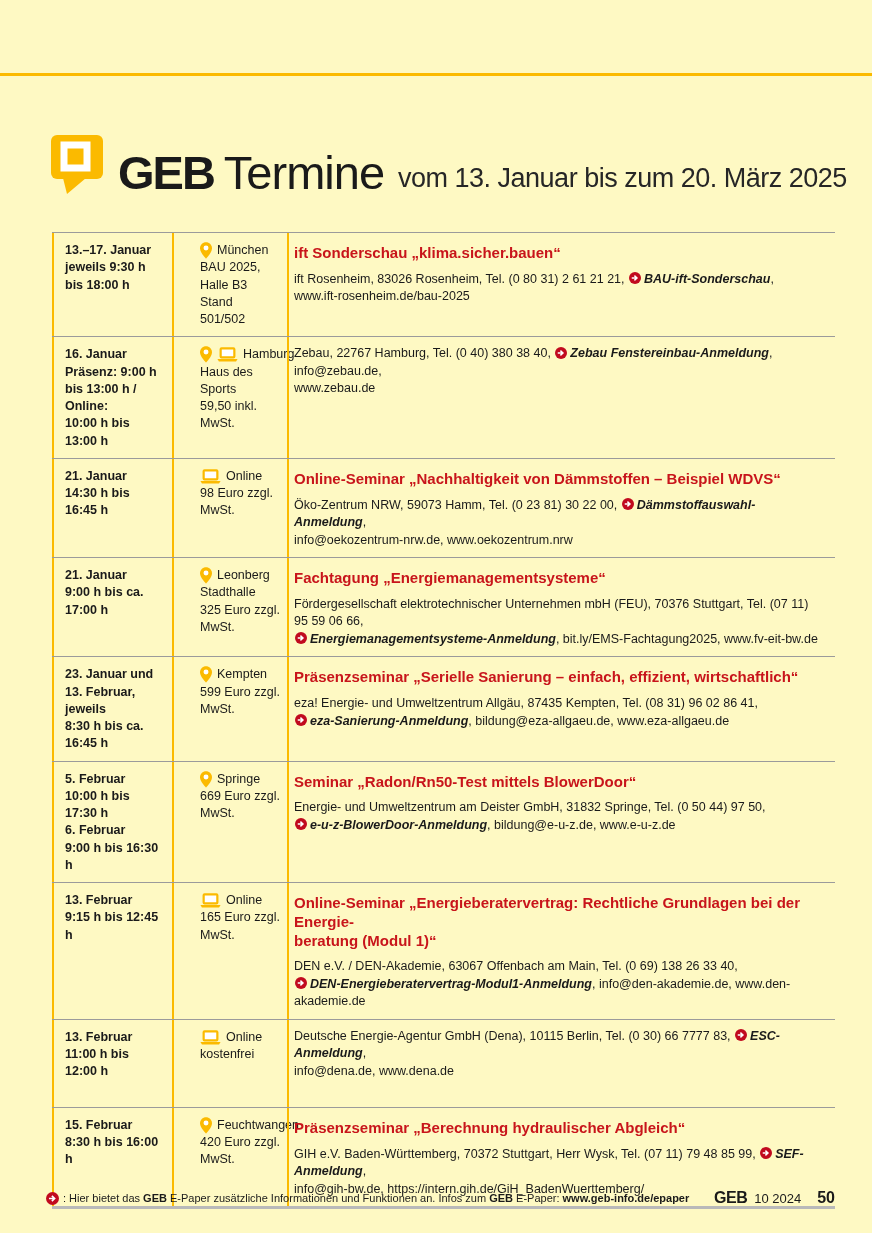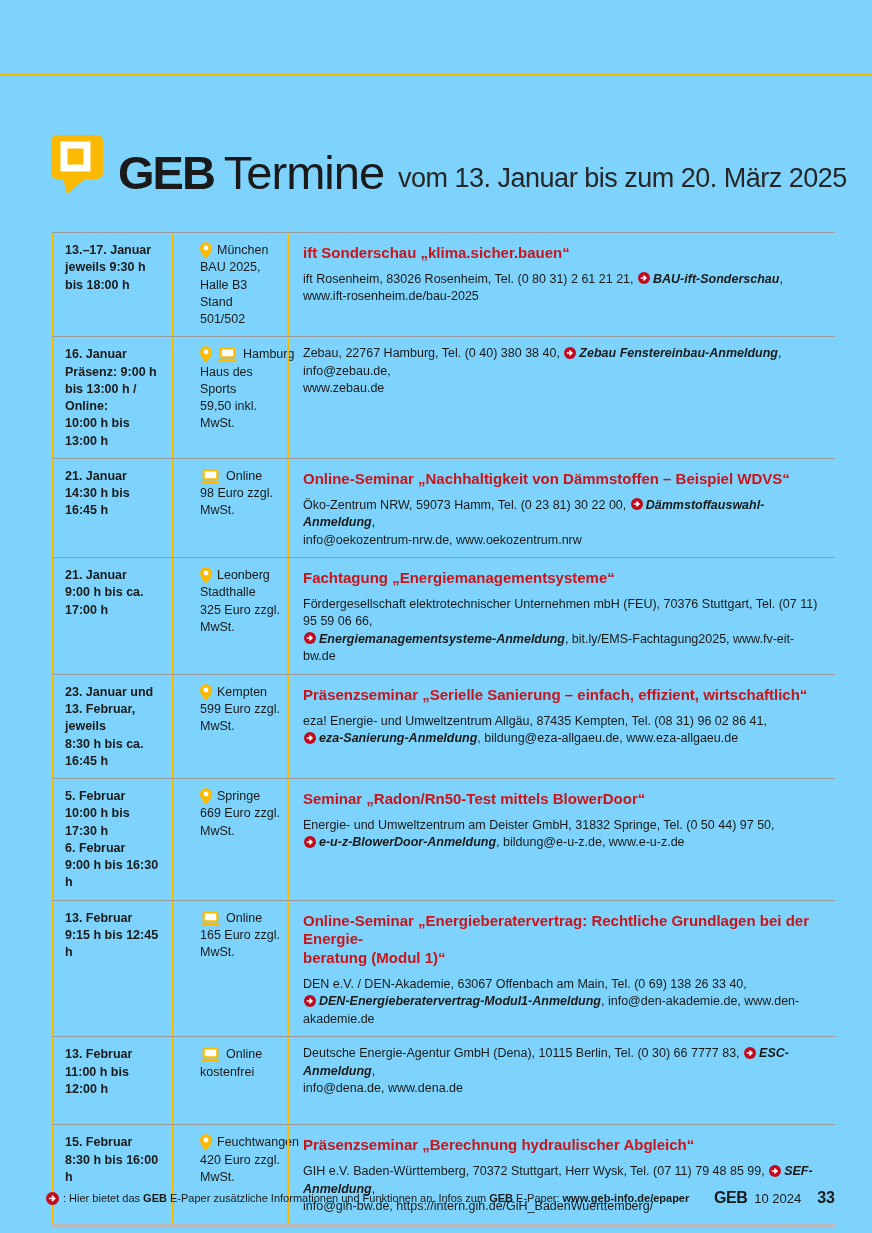--- a/index.html
+++ b/index.html
@@ -1,16 +1,16 @@
 <!DOCTYPE html>
 <html lang="de" style="--yellow: #FBBA00; --red: #C8151B; --gray: #9B9B9B;"><head>
 <meta charset="utf-8">
 <style>
   html,body{margin:0;padding:0;background:#e8e8e8;}
-  .page{position:relative;width:872px;height:1233px;background:#7dd3fc;margin:0 auto;
+  .page{position:relative;width:872px;height:1233px;background:#fef9c3;margin:0 auto;
         font-family:"Liberation Sans",sans-serif;color:#1a1a1a;overflow:hidden;}
   .topline{position:absolute;top:73px;left:0;width:872px;height:3px;background:var(--yellow);}
 
   
   .header{position:absolute;left:50px;top:134px;display:flex;align-items:flex-end;}
   .logo{width:56px;height:62px;flex:0 0 auto;margin-right:12px;}
   .brand{font-size:47px;font-weight:800;letter-spacing:-2px;line-height:.95;}
   .htitle{font-size:47px;font-weight:400;letter-spacing:-1px;line-height:.95;margin-left:10px;}
   .subtitle{font-size:27px;font-weight:400;color:#262626;margin-left:14px;line-height:1;padding-bottom:4px;letter-spacing:-.5px;}
 
@@ -21,21 +21,21 @@
   .row:last-child{border-bottom:none;}
   .row:nth-child(1){min-height:78px}.row:nth-child(2){min-height:80px}
   .row:nth-child(3){min-height:70px}.row:nth-child(4){min-height:70px}
   .row:nth-child(5){min-height:70px}.row:nth-child(6){min-height:82px}
   .row:nth-child(7){min-height:86px}.row:nth-child(8){min-height:87px}
   .row:nth-child(9){min-height:75px}.row:nth-child(10){min-height:73px}
   .row:nth-child(11){min-height:85px}.row:nth-child(12){min-height:71px}
   .cell{box-sizing:border-box;border-left:2px solid var(--yellow);}
   .c-date{width:120px;padding:9px 8px 8px 11px;font-weight:700;font-size:12.5px;line-height:1.38;}
   .c-loc{width:115px;padding:9px 6px 8px 26px;font-size:12.5px;line-height:1.38;}
-  .c-desc{flex:1;padding:8px 14px 8px 14px;}
+  .c-desc{flex:1;padding:8px 14px 8px 5px;}
   .loc-head{display:flex;align-items:center;gap:5px;}
   .loc-head .ic{display:inline-flex;flex:0 0 auto;}
   .title-red{color:var(--red);font-weight:700;font-size:15px;line-height:1.25;margin:3px 0 8px;}
   .details{font-size:12.5px;line-height:1.4;}
   .lnk{font-weight:700;font-style:italic;margin-top:27px;}
   .arrow-ic{display:inline-block;width:12px;height:12px;vertical-align:-1.5px;margin:0 3px 0 1px;}
 
   
   .footer{position:absolute;left:46px;top:1189px;width:789px;display:flex;
           justify-content:space-between;align-items:center;}
@@ -314,16 +314,16 @@
         <svg viewBox="0 0 14 14" width="13" height="13">
           <circle cx="7" cy="7" r="7" fill="#C10A1E"></circle>
           <path d="M3.2 7h6M6.3 4.2L9.3 7l-3 2.8" stroke="#ffffff" stroke-width="1.7" fill="none"></path>
         </svg>
       </span>
       <span class="note" id="footer-note"><span>: Hier bietet das </span><b>GEB</b><span> E-Paper zusätzliche Informationen und Funktionen an. Infos zum </span><b>GEB</b><span> E-Paper: </span><b>www.geb-info.de/epaper</b></span>
     </div>
     <div class="f-right">
       <span class="f-brand">GEB</span>
       <span class="f-issue">10 2024</span>
-      <span class="f-page">33</span>
+      <span class="f-page">50</span>
     </div>
   </footer>
 </div>
 
 </body></html>

